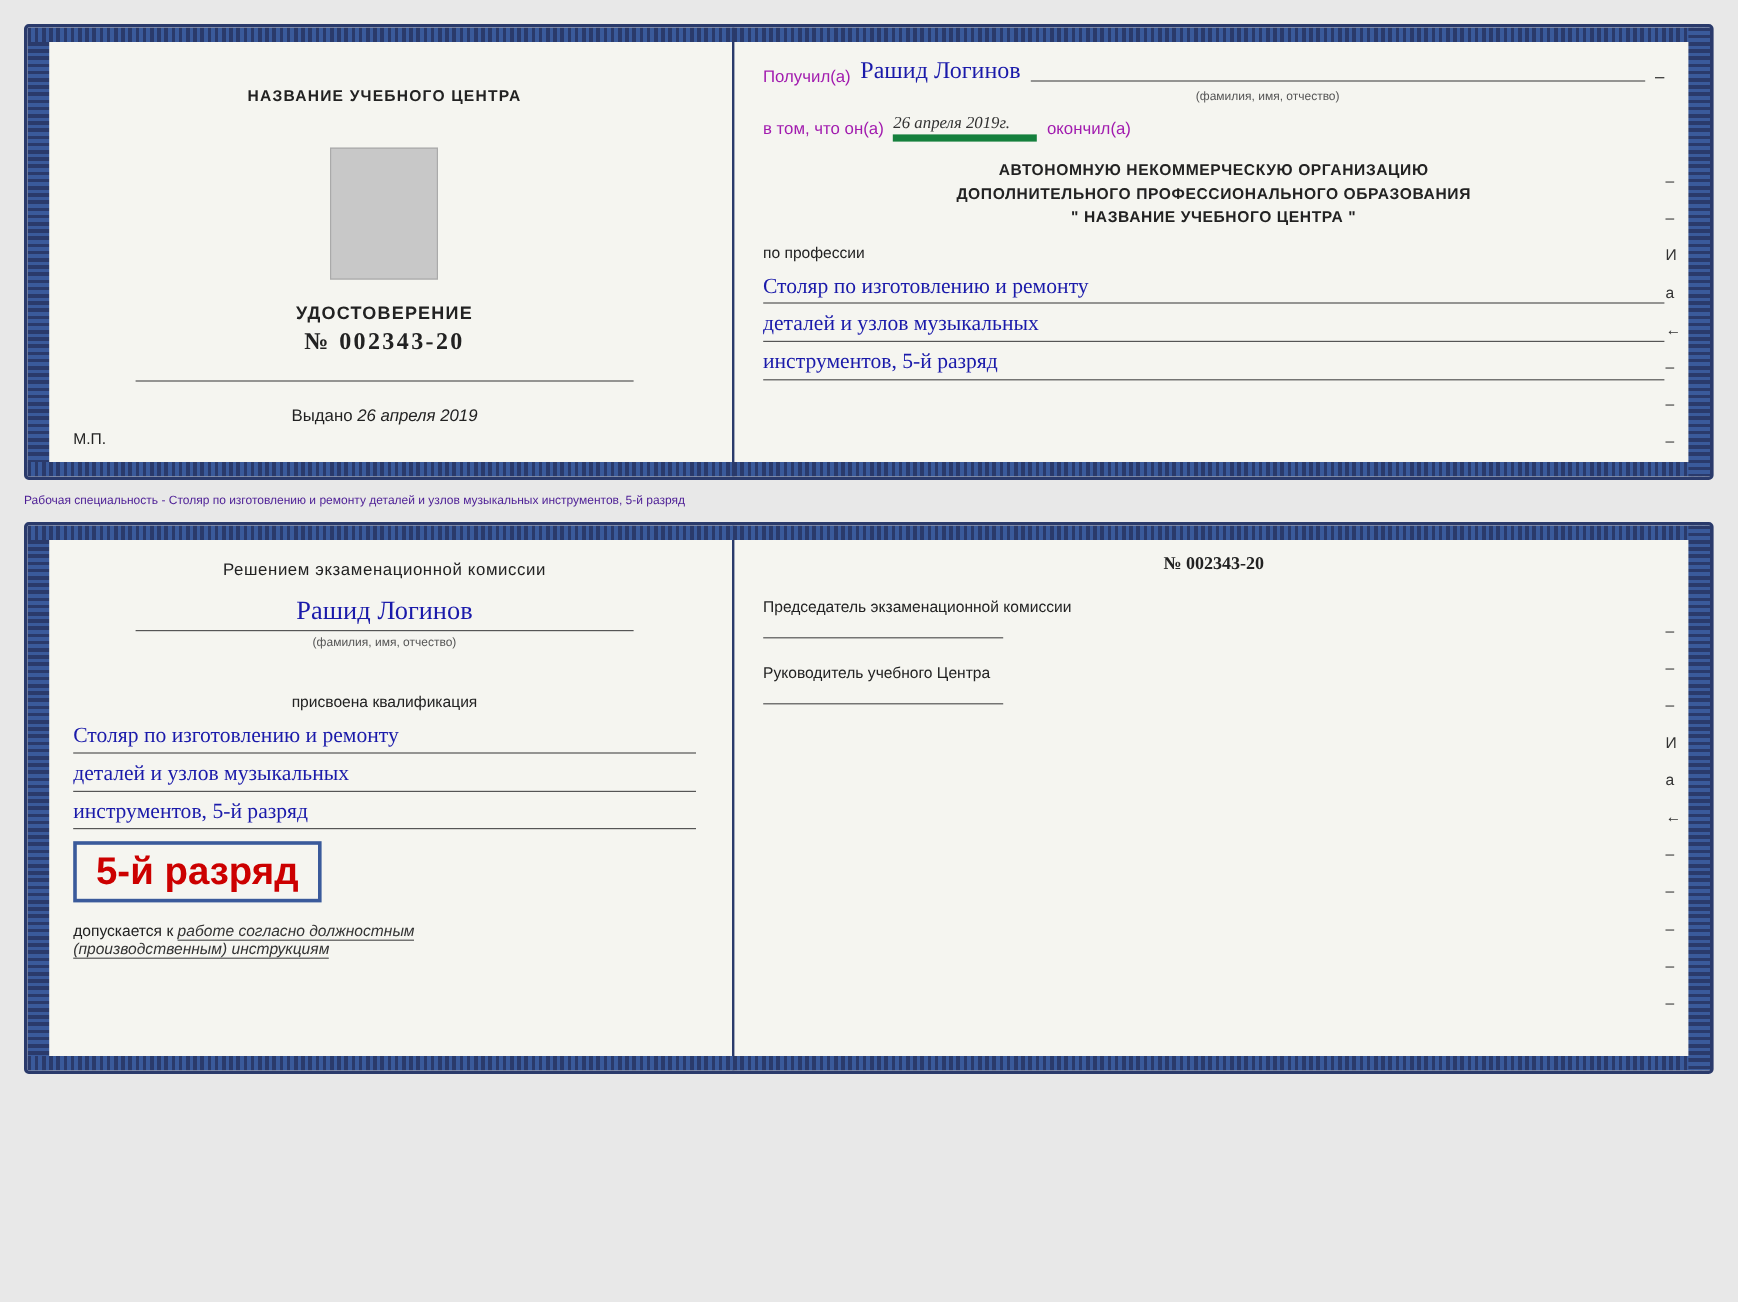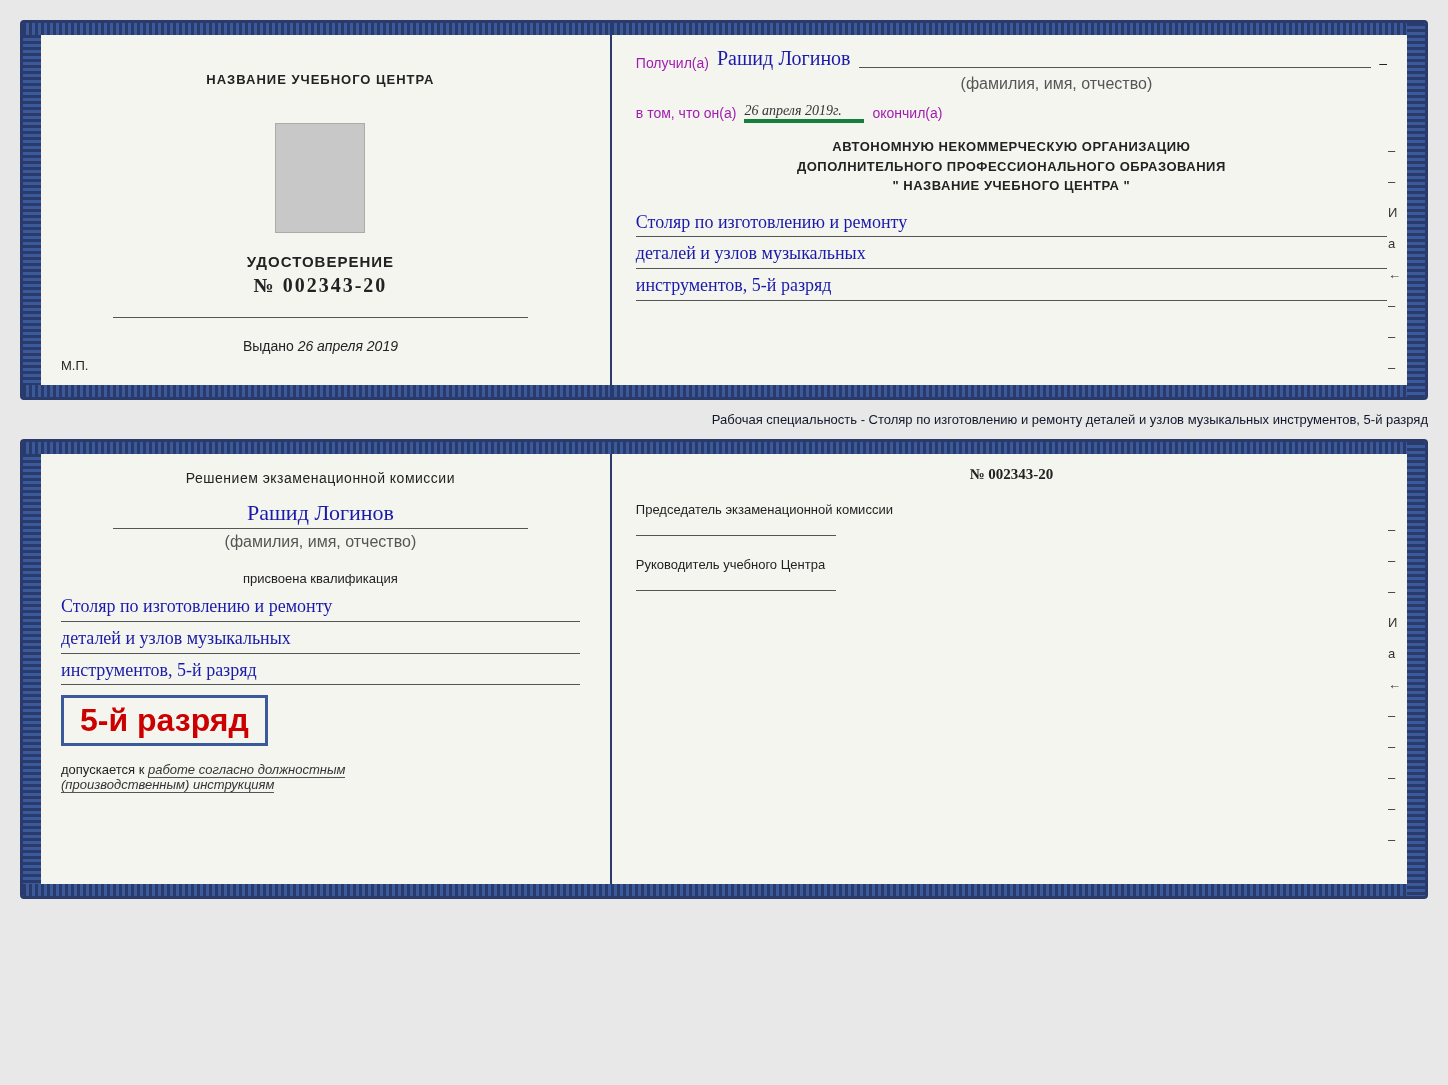--- a/index.html
+++ b/index.html
@@ -162,40 +162,40 @@
     }
 
     .handwritten-line {
       border-bottom: 1px solid #555;
       flex: 1;
       min-width: 40px;
       margin-bottom: 3px;
     }
 
     .sub-label {
-      font-size: 16px;
+      font-size: 10px;
       color: #555;
       text-align: center;
       margin-top: 2px;
       margin-bottom: 10px;
     }
 
     .date-line-container {
       display: flex;
       align-items: center;
       gap: 8px;
       margin-bottom: 14px;
     }
 
     .date-handwritten {
       font-family: 'Segoe Script', cursive;
       font-style: italic;
       color: #333;
       font-size: 14px;
-      border-bottom: 4px solid #15803d;
+      border-bottom: 6px solid #15803d;
       min-width: 120px;
     }
 
     .org-block {
       text-align: center;
       font-size: 13px;
       font-weight: bold;
       letter-spacing: 0.5px;
       color: #222;
       text-transform: uppercase;
@@ -214,24 +214,23 @@
       color: #1a1aaa;
       font-size: 18px;
       border-bottom: 1px solid #555;
       display: block;
       margin-bottom: 2px;
       line-height: 1.6;
     }
 
     
     .specialty-line {
-      font-size: 13px;
-      color: #0f172a;
+      font-size: 10px;
+      color: #4c1d95;
       padding: 4px 0;
-      text-align: right;
     }
 
     
     .bottom-doc {
       min-height: 460px;
     }
 
     
     .decision-text {
       font-size: 14px;
@@ -346,20 +345,21 @@
         <span class="date-handwritten">26 апреля 2019г.</span>
         <span class="label-text">окончил(а)</span>
       </div>
 
       <div class="org-block">
         <div>АВТОНОМНУЮ НЕКОММЕРЧЕСКУЮ ОРГАНИЗАЦИЮ</div>
         <div>ДОПОЛНИТЕЛЬНОГО ПРОФЕССИОНАЛЬНОГО ОБРАЗОВАНИЯ</div>
         <div>"  НАЗВАНИЕ УЧЕБНОГО ЦЕНТРА  "</div>
       </div>
 
+      <div class="profession-label">по профессии</div>
       <span class="profession-handwritten">Столяр по изготовлению и ремонту</span>
       <span class="profession-handwritten">деталей и узлов музыкальных</span>
       <span class="profession-handwritten">инструментов, 5-й разряд</span>
 
       <div style="position:absolute; right:24px; top:120px; display:flex; flex-direction:column; gap:16px; font-size:13px; color:#333;">
         <span>–</span>
         <span>–</span>
         <span>И</span>
         <span>а</span>
         <span>←</span>
@@ -383,21 +383,21 @@
     <div class="doc-left" style="padding-top:28px; justify-content: flex-start; align-items:flex-start; text-align:left;">
       <div class="decision-text" style="text-align:center; width:100%; letter-spacing:0.5px;">
         <span>Решением экзаменационной комиссии</span>
       </div>
       <div style="margin-top:8px; width:100%; text-align:center;">
         <span class="handwritten" style="font-size:22px;">Рашид Логинов</span>
       </div>
       <div style="border-bottom:1px solid #555; width:80%; margin:2px auto 2px auto;"></div>
       <div class="sub-label" style="width:100%; text-align:center;">(фамилия, имя, отчество)</div>
 
-      <div class="qualification-label" style="width:100%; text-align:center; margin-top:10px;">присвоена квалификация</div>
+      <div class="qualification-label" style="width:100%; text-align:center; margin-top:26px;">присвоена квалификация</div>
 
       <span class="profession-handwritten" style="width:100%;">Столяр по изготовлению и ремонту</span>
       <span class="profession-handwritten" style="width:100%;">деталей и узлов музыкальных</span>
       <span class="profession-handwritten" style="width:100%;">инструментов, 5-й разряд</span>
 
       <div class="grade-stamp" style="margin-top:8px; align-self:flex-start;">
         <span class="grade-text">5-й разряд</span>
       </div>
 
       <div style="margin-top:8px; font-size:13px; color:#222;">

